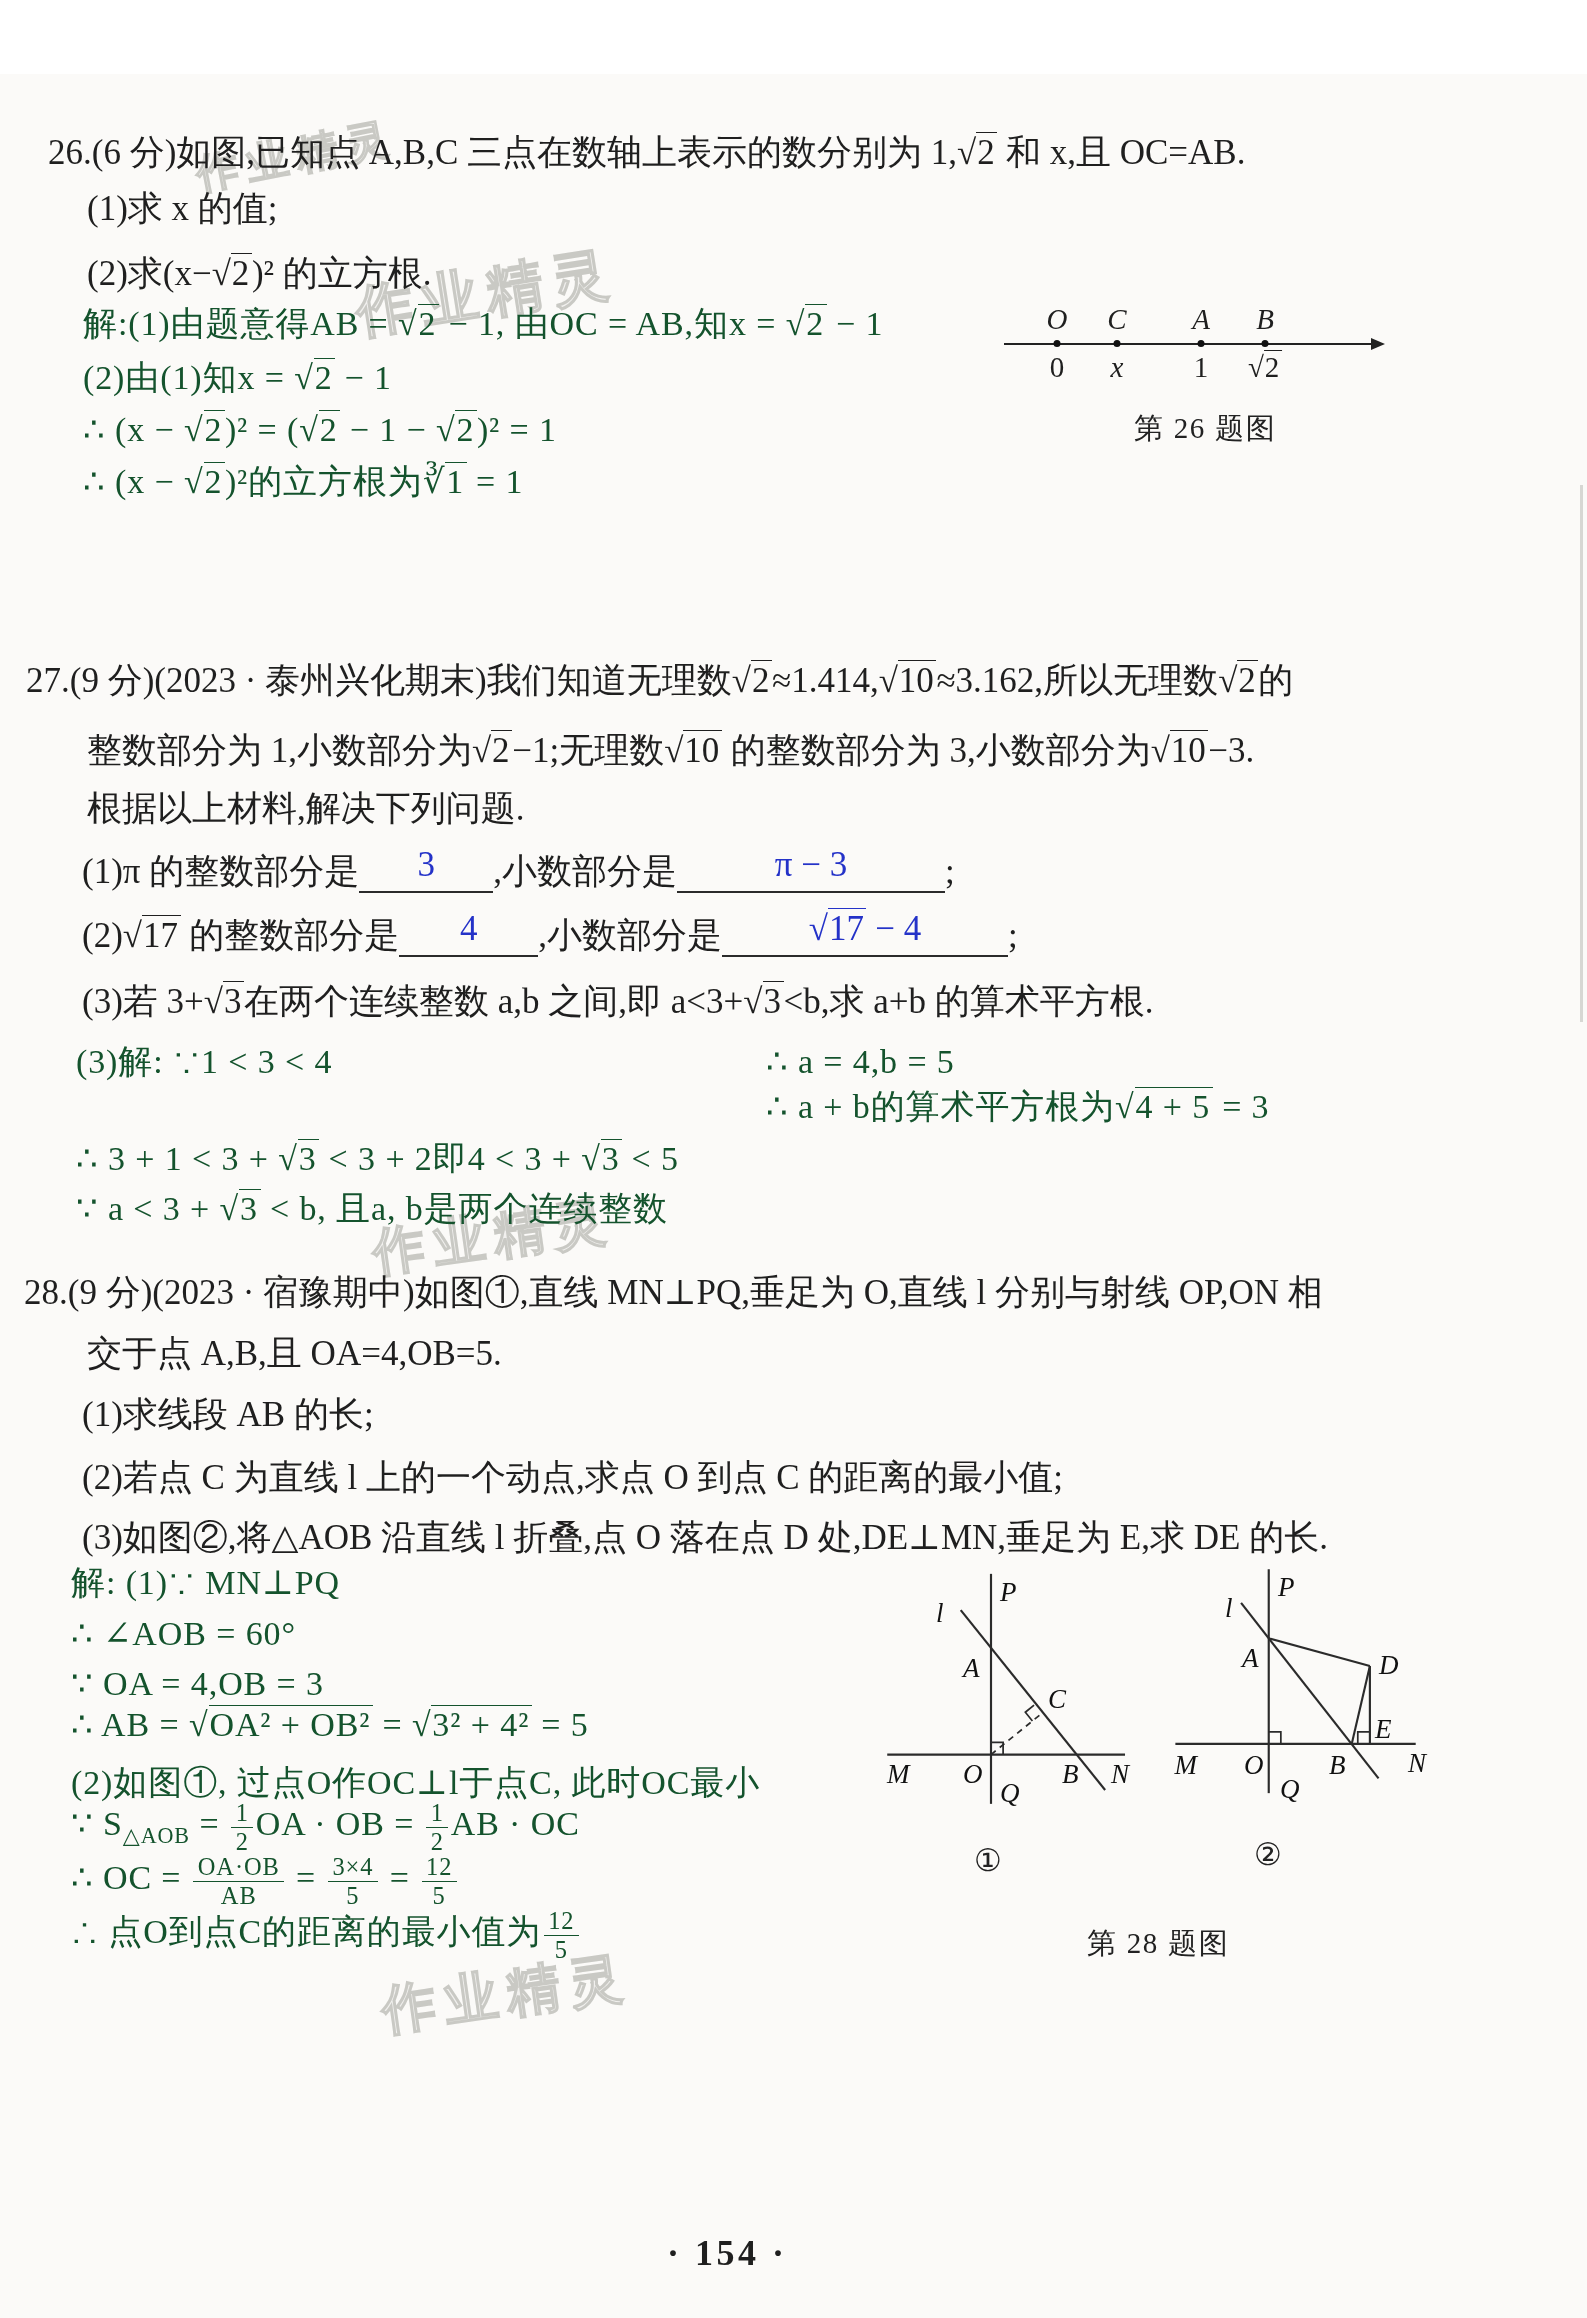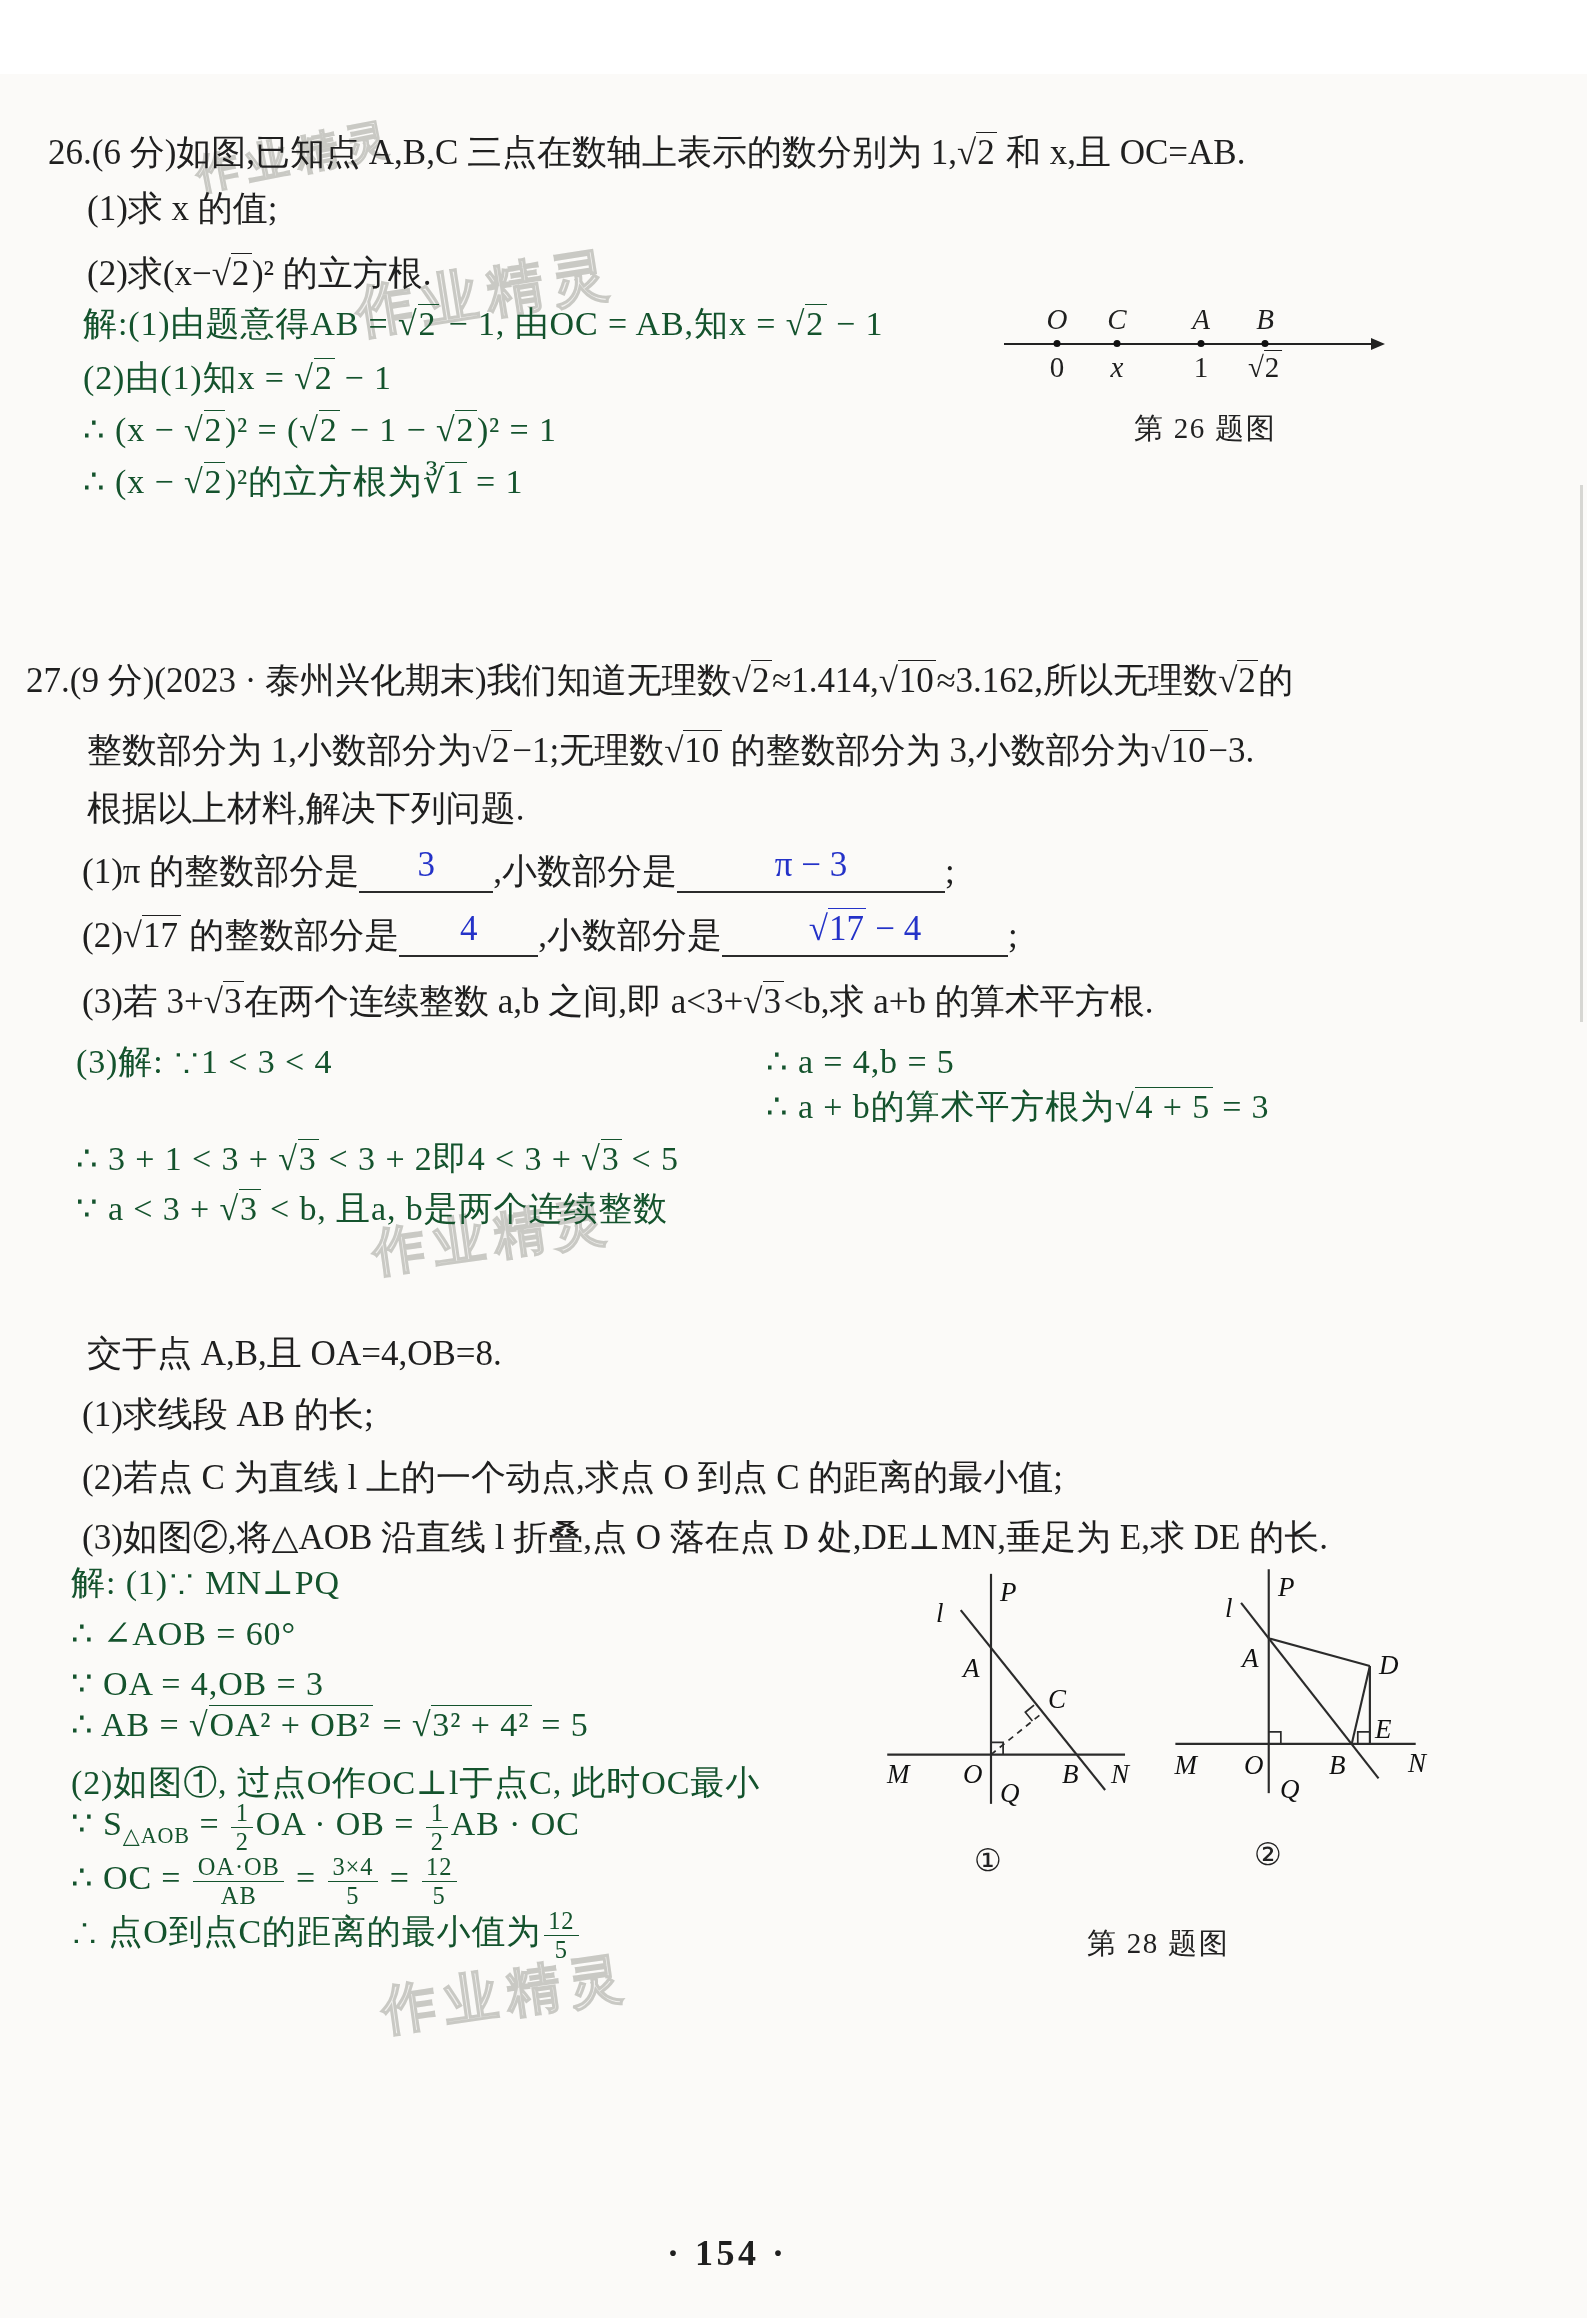--- a/index.html
+++ b/index.html
@@ -90,21 +90,22 @@
   </div>
 
   <div class="t" style="left:82px; top:977px;">(3)若 3+<span class="sq">√<span class="rad">3</span></span>在两个连续整数 a,b 之间,即 a&lt;3+<span class="sq">√<span class="rad">3</span></span>&lt;b,求 a+b 的算术平方根.</div>
 
   <div class="t blue" style="left:76px; top:1037px;">(3)解: ∵1 &lt; 3 &lt; 4</div>
   <div class="t blue" style="left:76px; top:1134px;">∴ 3 + 1 &lt; 3 + <span class="sq">√<span class="rad">3</span></span> &lt; 3 + 2即4 &lt; 3 + <span class="sq">√<span class="rad">3</span></span> &lt; 5</div>
   <div class="t blue" style="left:76px; top:1184px;">∵ a &lt; 3 + <span class="sq">√<span class="rad">3</span></span> &lt; b, 且a, b是两个连续整数</div>
   <div class="t blue" style="left:766px; top:1037px;">∴ a = 4,b = 5</div>
   <div class="t blue" style="left:766px; top:1082px;">∴ a + b的算术平方根为<span class="sq">√<span class="rad">4 + 5</span></span> = 3</div>
 
-  <div class="t" style="left:87px; top:1329px;">交于点 A,B,且 OA=4,OB=8.</div>
+  <div class="t" style="left:24px; top:1268px;">28.(9 分)(2023 · 宿豫期中)如图①,直线 MN⊥PQ,垂足为 O,直线 l 分别与射线 OP,ON 相</div>
+  <div class="t" style="left:87px; top:1329px;">交于点 A,B,且 OA=4,OB=5.</div>
   <div class="t" style="left:82px; top:1390px;text-align:center;">(1)求线段 AB 的长;</div>
   <div class="t" style="left:82px; top:1453px;">(2)若点 C 为直线 l 上的一个动点,求点 O 到点 C 的距离的最小值;</div>
   <div class="t" style="left:82px; top:1513px;">(3)如图②,将△AOB 沿直线 l 折叠,点 O 落在点 D 处,DE⊥MN,垂足为 E,求 DE 的长.</div>
 
   <div class="t blue" style="left:71px; top:1558px;">解: (1)∵ MN⊥PQ</div>
   <div class="t blue" style="left:71px; top:1609px;">∴ ∠AOB = 60°</div>
   <div class="t blue" style="left:71px; top:1659px;">∵ OA = 4,OB = 3</div>
   <div class="t blue" style="left:71px; top:1700px;">∴ AB = <span class="sq">√<span class="rad">OA² + OB²</span></span> = <span class="sq">√<span class="rad">3² + 4²</span></span> = 5</div>
   <div class="t blue" style="left:71px; top:1758px;">(2)如图①, 过点O作OC⊥l于点C, 此时OC最小</div>
   <div class="t blue" style="left:71px; top:1799px;">∵ S<sub>△AOB</sub> = <span class="frac">

